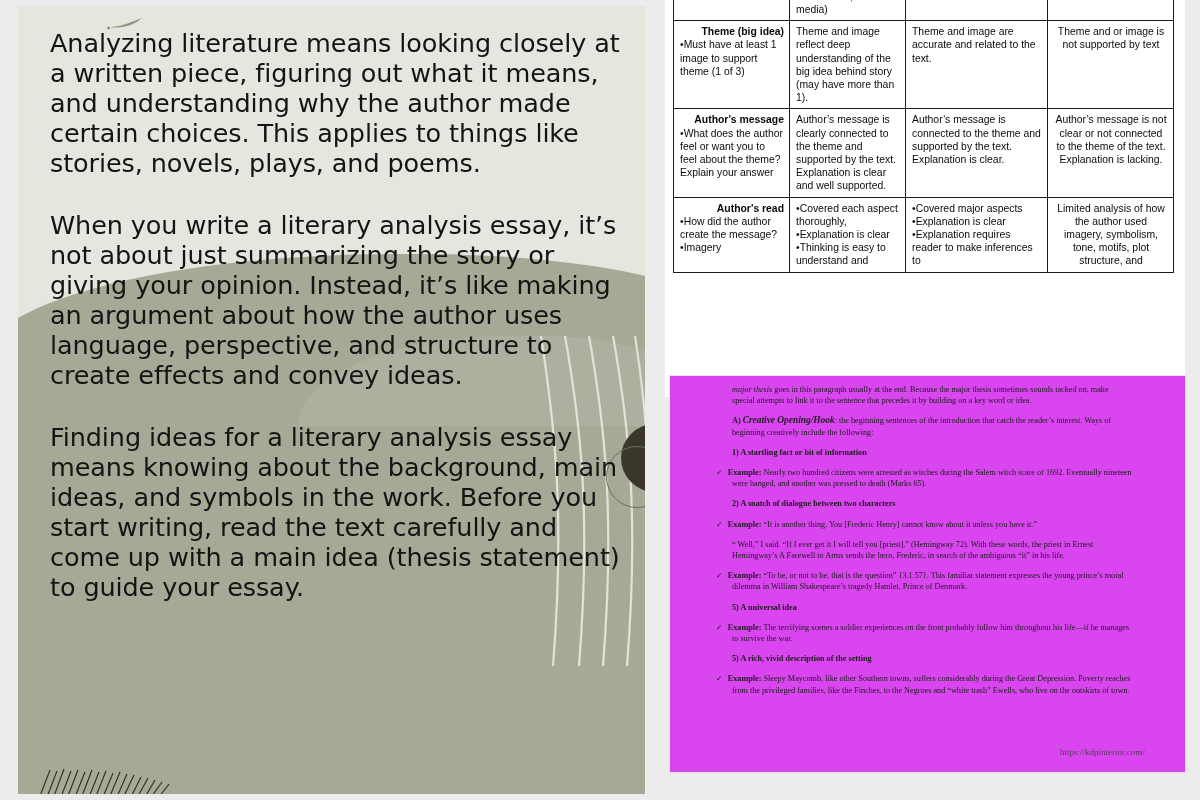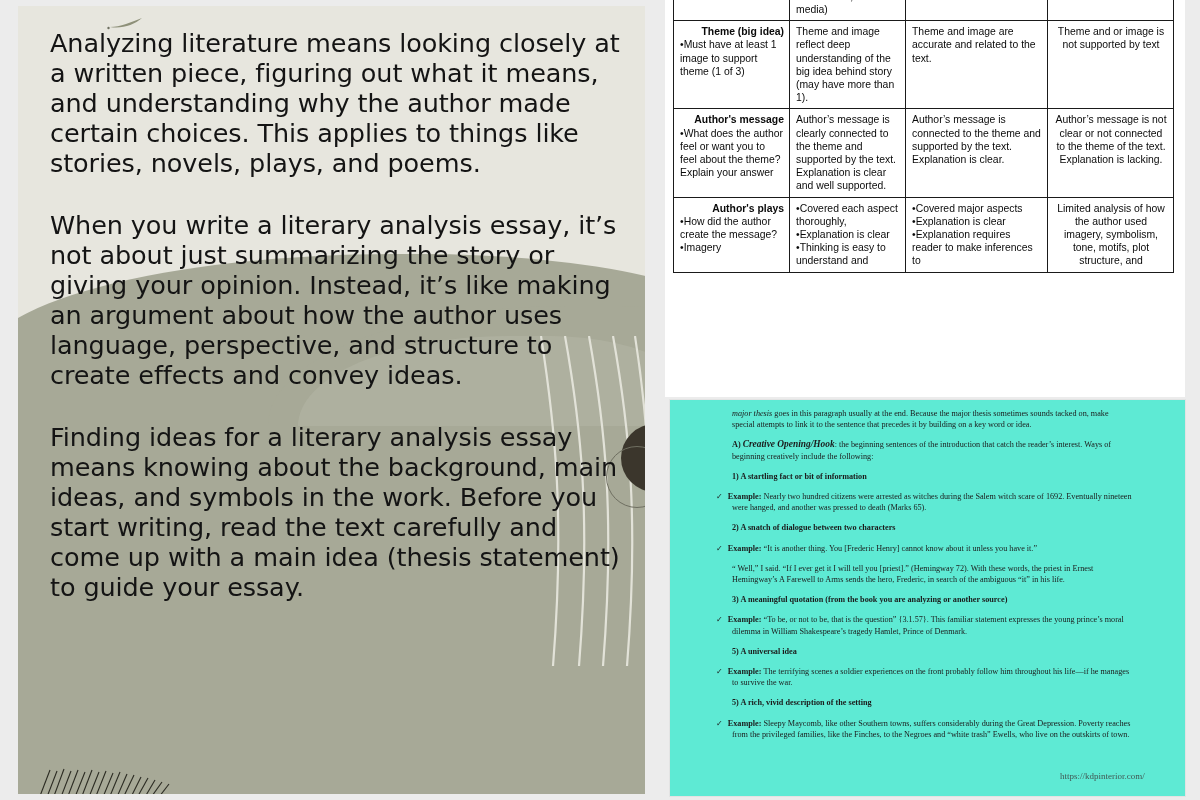--- a/index.html
+++ b/index.html
@@ -120,23 +120,23 @@
   table.rubric td.c0 { width: 116px; }
   table.rubric td.c1 { width: 116px; }
   table.rubric td.c2 { width: 142px; margin-top: 27px; }
   table.rubric td.c3 { width: 126px; text-align: center; }
   .rb-title { font-weight: bold; display: block; text-align: right; }
   .rb-li { display: block; }
 
   
   #handout-panel {
     position: absolute;
-    left: 670px; top: 400px;
+    left: 670px; top: 376px;
     width: 515px; height: 396px;
-    background: #5eead4;
+    background: #d946ef;
     box-shadow: 0 0 0 1px #e3e3e3;
     overflow: hidden;
   }
   #handout-inner {
     position: absolute;
     left: 62px; top: 8px;
     width: 400px;
     font-family: "Liberation Serif", serif;
     font-size: 8.2px;
     line-height: 11.2px;
@@ -251,21 +251,21 @@
             <td class="c0">
               <span class="rb-title">Author's message</span>
               <span class="rb-li">•What does the author feel or want you to feel about the theme? Explain your answer</span>
             </td>
             <td class="c1">Author’s message is clearly connected to the theme and supported by the text.  Explanation is clear and well supported.</td>
             <td class="c2">Author’s message is connected to the theme and supported by the text. Explanation is clear.</td>
             <td class="c3">Author’s message is not clear or not connected to the theme of the text. Explanation is lacking.</td>
           </tr>
           <tr>
             <td class="c0">
-              <span class="rb-title">Author's plays</span>
+              <span class="rb-title">Author's read</span>
               <span class="rb-li">•How did the author create the message?</span>
               <span class="rb-li">•Imagery</span>
             </td>
             <td class="c1">
               <span class="rb-li">•Covered each aspect thoroughly,</span>
               <span class="rb-li">•Explanation is clear</span>
               <span class="rb-li">•Thinking is easy to understand and</span>
             </td>
             <td class="c2">
               <span class="rb-li">•Covered major aspects</span>
@@ -286,21 +286,20 @@
 
       <p><span class="h-bold">A) </span><span class="h-bolditalic">Creative Opening/Hook</span><span>: the beginning sentences of the introduction that catch the reader’s interest. Ways of beginning creatively include the following:</span></p>
 
       <p class="num-head">1) A startling fact or bit of information</p>
       <p class="ex-block"><span class="check">✓&nbsp;&nbsp;</span><span class="h-bold">Example:</span>&nbsp;<span>Nearly two hundred citizens were arrested as witches during the Salem witch scare of 1692. Eventually nineteen were hanged, and another was pressed to death (Marks 65).</span></p>
 
       <p class="num-head">2) A snatch of dialogue between two characters</p>
       <p class="ex-block"><span class="check">✓&nbsp;&nbsp;</span><span class="h-bold">Example:</span>&nbsp;<span>“It is another thing. You [Frederic Henry] cannot know about it unless you have it.”</span></p>
       <p class="ex-cont" style="">“ Well,” I said. “If I ever get it I will tell you [priest].” (Hemingway 72). With these words, the priest in Ernest Hemingway’s A Farewell to Arms sends the hero, Frederic, in search of the ambiguous “it” in his life.</p>
 
-      <p class="num-head">3) A meaningful quotation (from the book you are analyzing or another source)</p>
       <p class="ex-block"><span class="check">✓&nbsp;&nbsp;</span><span class="h-bold">Example:</span>&nbsp;<span>“To be, or not to be, that is the question” {3.1.57}. This familiar statement expresses the young prince’s moral dilemma in William Shakespeare’s tragedy Hamlet, Prince of Denmark.</span></p>
 
       <p class="num-head">5) A universal idea</p>
       <p class="ex-block"><span class="check">✓&nbsp;&nbsp;</span><span class="h-bold">Example:</span>&nbsp;<span>The terrifying scenes a soldier experiences on the front probably follow him throughout his life—if he manages to survive the war.</span></p>
 
       <p class="num-head">5) A rich, vivid description of the setting</p>
       <p class="ex-block"><span class="check">✓&nbsp;&nbsp;</span><span class="h-bold">Example:</span>&nbsp;<span>Sleepy Maycomb, like other Southern towns, suffers considerably during the Great Depression. Poverty reaches from the privileged families, like the Finches, to the Negroes and “white trash” Ewells, who live on the outskirts of town.</span></p>
 
     </div>
     <div class="watermark">https://kdpinterior.com/</div>

